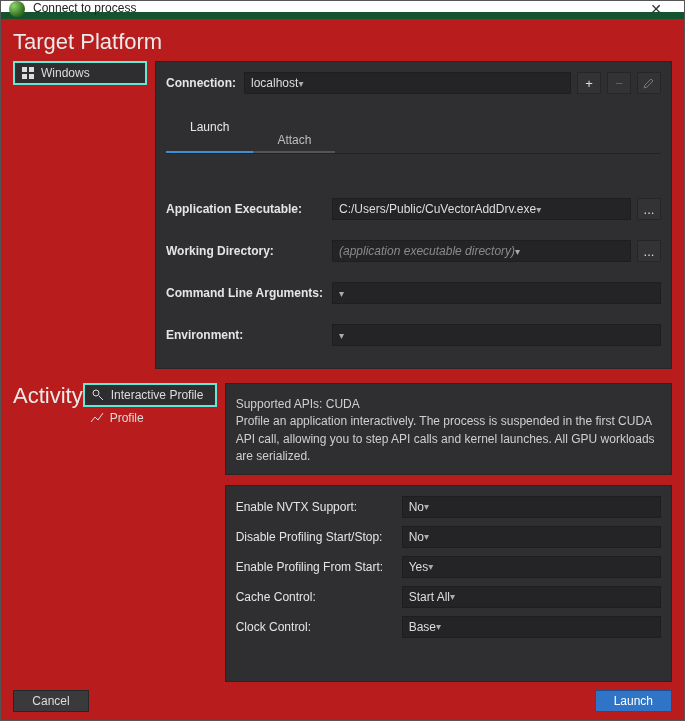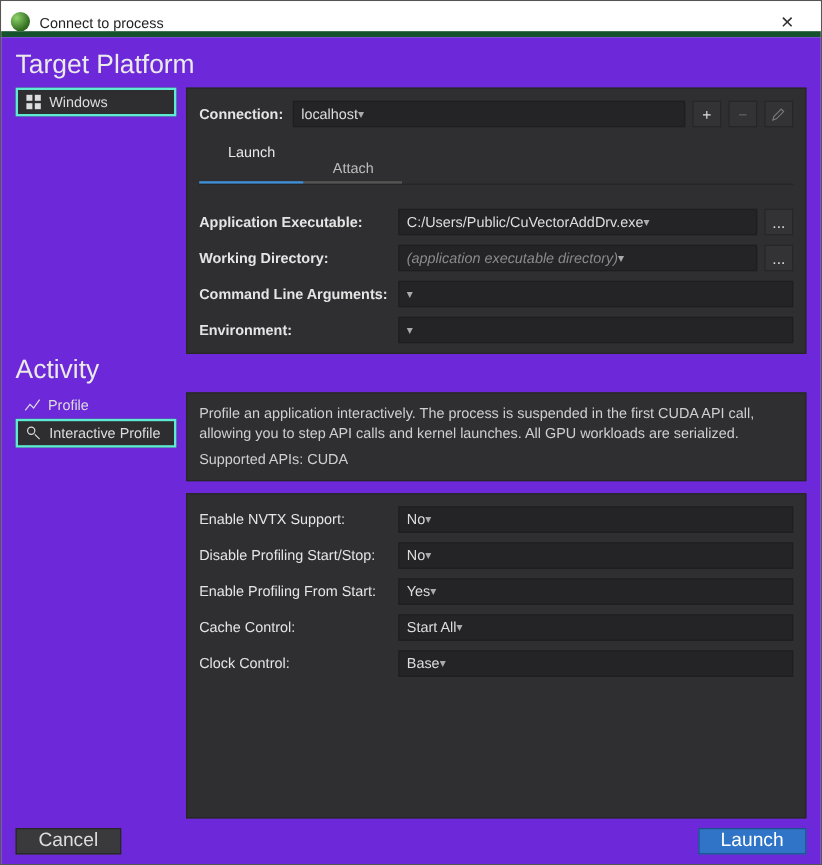--- a/index.html
+++ b/index.html
@@ -1,51 +1,51 @@
 <!DOCTYPE html>
 <html><head>
 <meta charset="utf-8">
 <style>
   * { box-sizing: border-box; margin: 0; padding: 0; font-family: "Segoe UI", Tahoma, sans-serif; }
   html, body { background: #3a3a3c; color: #e8e8e8; font-size: 12px; width: 685px; height: 721px; overflow: hidden; }
   .window { width: 685px; height: 721px; background: #fff; display: flex; flex-direction: column; border: 1px solid #555; }
   
-  .titlebar { height: 30px; background: #ffffff; color: #000; display: flex; align-items: flex-end; padding: 0 8px; border-bottom: 5px solid #14532d; }
+  .titlebar { height: 18px; background: #ffffff; color: #000; display: flex; align-items: flex-start; padding: 0 8px; border-bottom: 7px solid #14532d; }
   .titlebar .icon { width: 16px; height: 16px; margin-right: 8px; border-radius: 50%; background: radial-gradient(circle at 30% 30%, #8ed36a 0%, #2f6a1e 70%); }
   .titlebar .title { flex: 1; font-size: 12px; color: #222; }
   .titlebar .close { width: 40px; text-align: center; font-size: 14px; color: #333; cursor: pointer; }
   
-  .body { flex: 1; background: #6d28d9; display: flex; flex-direction: column; padding: 10px 12px 8px 12px; }
+  .body { flex: 1; background: #b91c1c; display: flex; flex-direction: column; padding: 10px 12px 8px 12px; }
   .section-heading { font-size: 22px; font-weight: 300; color: #eaeaea; margin-bottom: 6px; }
   .two-col { display: flex; gap: 8px; }
   .sidebar { width: 134px; display: flex; flex-direction: column; gap: 0; }
   .side-item { display: flex; align-items: center; gap: 6px; padding: 3px 6px; color: #ddd; cursor: pointer; border: 1px solid transparent; }
   .side-item.selected { border: 2px solid #5eead4; background: #2e2e30; }
   .side-icon { width: 14px; height: 14px; display: inline-flex; align-items: center; justify-content: center; }
-  .panel { flex: 1; background: #2f2f31; border: 1px solid #262628; padding: 10px 10px 8px 10px; display: flex; flex-direction: column; gap: 8px; }
+  .panel { flex: 1; background: #2f2f31; border: 1px solid #262628; padding: 10px 10px 22px 10px; display: flex; flex-direction: column; gap: 20px; }
   .form-row { display: flex; align-items: center; gap: 6px; }
   .form-row .lbl { width: 160px; font-weight: 600; font-size: 12px; color: #e5e5e5; }
   .form-row.narrow .lbl { width: 72px; font-weight: 600; }
   .inputish { flex: 1; height: 22px; background: #242426; border: 1px solid #1e1e20; color: #ddd; padding: 0 6px; display: flex; align-items: center; justify-content: flex-start; }
   .inputish .ph { color: #8a8a8a; font-style: italic; }
   .inputish .chev { color: #aaa; font-size: 10px; }
   .iconbtn { width: 24px; height: 22px; background: #333335; border: 1px solid #262628; color: #ddd; display: inline-flex; align-items: center; justify-content: center; cursor: pointer; font-size: 13px; }
   .iconbtn.disabled { color: #666; }
   .tabs { display: flex; gap: 0; border-bottom: 1px solid #232325; margin-top: 2px; }
   .tab { padding: 4px 24px; color: #bdbdbd; cursor: pointer; border-bottom: 2px solid transparent; font-size: 12px; }
   .tab.active { color: #e8e8e8; border-bottom: 2px solid #3f8fd6; }
   .tab.inactive { border-bottom: 2px solid #555; margin-top: 13px; }
   .spacer-v { height: 4px; }
-  .activity-section { display: flex; flex-direction: column; flex: 1; }
+  .activity-section { margin-top: 14px; display: flex; flex-direction: row; flex: 1; }
   .activity-two { display: flex; gap: 8px; flex: 1; }
   .activity-right { flex: 1; display: flex; flex-direction: column; gap: 10px; }
   .desc-panel { background: #2f2f31; border: 1px solid #262628; padding: 8px 10px; color: #cfcfcf; line-height: 1.45; font-size: 12px; }
   .opts-panel { background: #2f2f31; border: 1px solid #262628; padding: 10px; display: flex; flex-direction: column; gap: 8px; flex: 1; }
   .footer { display: flex; justify-content: space-between; margin-top: 8px; }
-  .btn { min-width: 76px; height: 22px; background: #3a3a3c; border: 1px solid #262628; color: #ddd; display: inline-flex; align-items: center; justify-content: center; padding: 0 18px; cursor: pointer; font-size: 16px; }
+  .btn { min-width: 76px; height: 22px; background: #3a3a3c; border: 1px solid #262628; color: #ddd; display: inline-flex; align-items: center; justify-content: center; padding: 0 18px; cursor: pointer; font-size: 12px; }
   .btn.primary { background: #2f74c6; border: 1px solid #1f4f8a; color: #fff; }
   svg { display: block; }
   .select-row .lbl { width: 160px; font-weight: 400; }
 </style>
 </head>
 <body>
 
 <div class="window">
 
   <div class="titlebar">
@@ -140,43 +140,43 @@
         </div>
 
       </div>
     </div>
 
     <div class="activity-section">
       <div class="section-heading">Activity</div>
       <div class="activity-two">
 
         <div class="sidebar">
-          <div class="side-item">
-            <span class="side-icon">
-              <svg width="14" height="14" viewBox="0 0 14 14">
-                  <polyline points="1,11 5,6 8,9 13,2" fill="none" stroke="#ddd"></polyline>
-                </svg>
-            </span>
-            <span>Profile</span>
-          </div>
           <div class="side-item selected">
             <span class="side-icon">
               <svg width="14" height="14" viewBox="0 0 14 14">
                   <circle cx="5" cy="5" r="3" fill="none" stroke="#ddd"></circle>
                   <line x1="8" y1="8" x2="12" y2="12" stroke="#ddd"></line>
                 </svg>
             </span>
             <span>Interactive Profile</span>
           </div>
+          <div class="side-item">
+            <span class="side-icon">
+              <svg width="14" height="14" viewBox="0 0 14 14">
+                  <polyline points="1,11 5,6 8,9 13,2" fill="none" stroke="#ddd"></polyline>
+                </svg>
+            </span>
+            <span>Profile</span>
+          </div>
         </div>
 
         <div class="activity-right">
           <div class="desc-panel">
+            <div style="margin-top:4px">Supported APIs: CUDA</div>
             <div>Profile an application interactively. The process is suspended in the first CUDA API call, allowing you to step API calls and kernel launches. All GPU workloads are serialized.</div>
-            <div style="margin-top:4px">Supported APIs: CUDA</div>
           </div>
 
           <div class="opts-panel">
 
             <div class="form-row select-row">
               <div class="lbl">Enable NVTX Support:</div>
               <div class="inputish">
                 <span>No</span>
                 <span class="chev">▾</span>
               </div>

